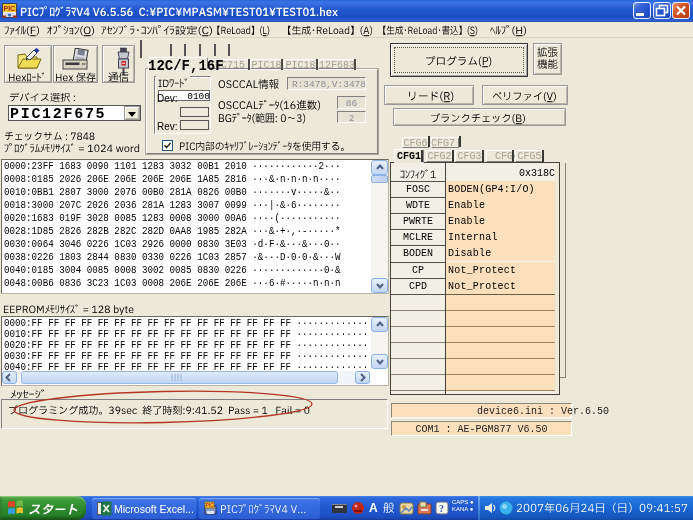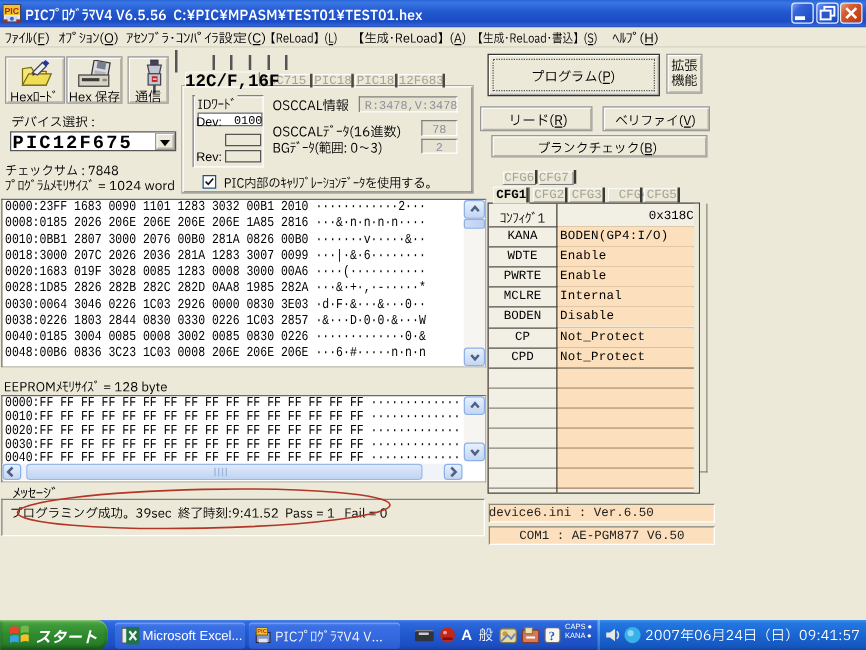--- a/index.html
+++ b/index.html
@@ -176,21 +176,21 @@
     </g>
   </svg>
 <div class="a sunken" style="left:287px;top:77px;width:79px;height:13px;background:#e6e3d2"></div>
 <div class="a mono" style="left:287px;top:79px;width:79px;text-align:right;font-size:9.5px;color:#8f8f9a">R:3478,V:3478</div>
 <svg style="position:absolute;left:218px;top:108.5px;overflow:visible" width="1" height="1">
     <g fill="#000">
       <path d="M0.6 -3.8Q0.6 -5.1 1 -6Q1.4 -6.9 2.2 -7.4Q2.9 -7.8 3.9 -7.8Q4.9 -7.8 5.6 -7.4Q6.3 -6.9 6.7 -6Q7.1 -5.1 7.1 -3.8Q7.1 -2.6 6.7 -1.7Q6.3 -0.8 5.6 -0.3Q4.9 0.1 3.9 0.1Q2.9 0.1 2.2 -0.3Q1.4 -0.8 1 -1.7Q0.6 -2.6 0.6 -3.8ZM6.2 -3.2V-4.5Q6.2 -5.2 5.9 -5.8Q5.6 -6.4 5.1 -6.7Q4.6 -7 3.9 -7Q3.2 -7 2.7 -6.7Q2.2 -6.4 1.9 -5.8Q1.6 -5.2 1.6 -4.5V-3.2Q1.6 -2.5 1.9 -1.9Q2.2 -1.3 2.7 -1Q3.2 -0.7 3.9 -0.7Q4.6 -0.7 5.1 -1Q5.6 -1.3 5.9 -1.9Q6.2 -2.5 6.2 -3.2Z M8.2 -1.2 8.9 -1.7Q9.3 -1.2 9.8 -0.9Q10.3 -0.6 11 -0.6Q11.8 -0.6 12.3 -1Q12.7 -1.4 12.7 -2.1Q12.7 -2.7 12.4 -3Q12 -3.3 11.3 -3.5L10.6 -3.6Q9.6 -3.9 9 -4.4Q8.5 -4.9 8.5 -5.7Q8.5 -6.7 9.2 -7.3Q9.9 -7.8 11 -7.8Q12.7 -7.8 13.5 -6.6L12.9 -6.1Q12.2 -7.1 11 -7.1Q10.2 -7.1 9.8 -6.7Q9.3 -6.4 9.3 -5.8Q9.3 -5.2 9.7 -4.9Q10 -4.6 10.8 -4.4L11.5 -4.3Q12.6 -4.1 13.1 -3.5Q13.6 -3 13.6 -2.2Q13.6 -1.1 12.9 -0.5Q12.2 0.1 11 0.1Q9.2 0.1 8.2 -1.2Z M14.8 -3.8Q14.8 -5.7 15.6 -6.8Q16.4 -7.8 17.9 -7.8Q18.8 -7.8 19.5 -7.4Q20.1 -7 20.5 -6.2L19.8 -5.7Q19.6 -6.3 19.1 -6.7Q18.6 -7 17.9 -7Q16.9 -7 16.3 -6.3Q15.8 -5.6 15.8 -4.4V-3.3Q15.8 -2 16.3 -1.3Q16.9 -0.7 17.9 -0.7Q18.6 -0.7 19.1 -1Q19.6 -1.4 19.9 -2.1L20.6 -1.6Q20.2 -0.8 19.5 -0.3Q18.8 0.1 17.9 0.1Q16.4 0.1 15.6 -0.9Q14.8 -1.9 14.8 -3.8Z M21.6 -3.8Q21.6 -5.7 22.4 -6.8Q23.2 -7.8 24.7 -7.8Q25.7 -7.8 26.3 -7.4Q27 -7 27.3 -6.2L26.6 -5.7Q26.4 -6.3 25.9 -6.7Q25.4 -7 24.7 -7Q23.7 -7 23.1 -6.3Q22.6 -5.6 22.6 -4.4V-3.3Q22.6 -2 23.1 -1.3Q23.7 -0.7 24.7 -0.7Q25.4 -0.7 25.9 -1Q26.4 -1.4 26.7 -2.1L27.4 -1.6Q27 -0.8 26.3 -0.3Q25.7 0.1 24.7 0.1Q23.2 0.1 22.4 -0.9Q21.6 -1.9 21.6 -3.8Z M29 0H28.1L30.8 -7.7H31.9L34.6 0H33.7L32.9 -2.3H29.8ZM31.3 -6.9 30 -3.1H32.7L31.4 -6.9Z M40.1 -0.8V0H35.9V-7.7H36.8V-0.8Z M41.2 -7.9H44.8V-7.2H41.2ZM45.3 -5.3V-4.6H43.4V-4.2Q43.4 -3 43.2 -2.2Q43.1 -1.4 42.7 -0.7Q42.3 -0.1 41.6 0.4L41.1 -0.2Q41.7 -0.7 42.1 -1.2Q42.5 -1.8 42.6 -2.5Q42.7 -3.2 42.7 -4.2V-4.6H40.7V-5.3Z M48 -7.1Q47.5 -8.2 47 -8.9L47.6 -9.2Q48.2 -8.3 48.5 -7.3ZM46.8 -6.6Q46.4 -7.5 45.8 -8.5L46.4 -8.7Q47 -7.7 47.4 -6.9Z M55.6 -3.6H51.4V-4.4H55.6Z M60.8 -7Q60.8 -5.1 60.5 -3.7Q60.2 -2.4 59.5 -1.4Q58.8 -0.4 57.7 0.4L57.3 -0.2Q58 -0.7 58.6 -1.3Q59.1 -1.9 59.4 -2.6Q58.9 -3.2 57.9 -4.1L58.2 -4.7Q59.2 -3.8 59.7 -3.2Q60.1 -4.5 60.2 -6.4H58.1Q57.6 -4.8 56.9 -3.6L56.4 -4Q57.4 -5.7 57.9 -8.6L58.5 -8.5Q58.4 -7.6 58.2 -7Z M64.3 -8.4H65.1Q64.5 -7.9 64 -7.1Q63.6 -6.4 63.3 -5.5Q63.1 -4.7 63.1 -3.9V-3Q63.1 -2.2 63.3 -1.3Q63.6 -0.5 64 0.3Q64.5 1 65.1 1.5H64.3Q63.7 1 63.3 0.3Q62.8 -0.5 62.6 -1.4Q62.3 -2.4 62.3 -3.4Q62.3 -4.5 62.6 -5.4Q62.8 -6.4 63.3 -7.2Q63.7 -7.9 64.3 -8.4Z M71.1 -0.8V0H66V-0.8H68.2V-7H68.1L66.2 -5.2L65.6 -5.8L67.7 -7.7H69.1V-0.8Z M72.4 -2.8Q72.4 -3.9 72.8 -4.8Q73.2 -5.8 73.9 -6.5Q74.5 -7.3 75.2 -7.7H76.3Q75.5 -7.1 74.9 -6.5Q74.3 -5.9 73.9 -5.2Q73.6 -4.6 73.4 -3.7L73.4 -3.7Q74 -4.8 75.3 -4.8Q75.9 -4.8 76.4 -4.5Q77 -4.2 77.2 -3.7Q77.5 -3.1 77.5 -2.4Q77.5 -1.7 77.2 -1.1Q76.9 -0.5 76.3 -0.2Q75.8 0.1 75 0.1Q74.2 0.1 73.6 -0.2Q73.1 -0.6 72.7 -1.2Q72.4 -1.9 72.4 -2.8ZM76.6 -2.3V-2.4Q76.6 -3.2 76.2 -3.6Q75.8 -4 75 -4Q74.2 -4 73.8 -3.6Q73.4 -3.2 73.4 -2.4V-2.3Q73.4 -1.5 73.8 -1.1Q74.2 -0.6 75 -0.6Q75.8 -0.6 76.2 -1.1Q76.6 -1.5 76.6 -2.3Z M81.1 -5.4Q82.5 -6.7 83.3 -8.9L83.9 -8.7Q83.7 -8 83.3 -7.4H85.1Q85.3 -7.7 85.5 -8.1Q85.7 -8.5 85.8 -8.8L86.4 -8.7Q86.2 -8 85.8 -7.4H88.1V-6.8H85.6V-5.5H87.9V-4.9H85.6V-3.6H87.9V-3.1H85.6V-1.7H88.1V-1.1H82.8V-1.1H82.3V-5.8Q81.9 -5.3 81.5 -4.9ZM80.7 -6Q79.8 -7.4 79 -8.2L79.5 -8.6Q80 -8.2 80.4 -7.6Q80.9 -7 81.3 -6.4ZM85 -5.5V-6.8H83L82.9 -6.7V-5.5ZM88.4 -0.1 88.3 0.6H83.1Q81.9 0.6 81.3 0.1Q80.6 -0.4 80.5 -1.1H80.4Q80.4 0 78.9 0.7L78.7 0.1Q79.5 -0.3 79.8 -0.7Q80.1 -1.2 80.1 -2V-4.3H78.8V-4.9H80.8V-1.9Q80.8 -1.1 81.4 -0.6Q82.1 -0.1 83.1 -0.1ZM82.9 -3.6H85V-4.9H82.9ZM82.9 -1.7H85V-3.1H82.9Z M98.9 0.2 98.6 0.8Q97.3 -0.3 96.4 -1.6Q95.4 -0.3 93.9 0.8L93.6 0.4L93.5 0.5Q92.9 0.1 92.1 -0.4Q91.2 0.4 89.7 0.8L89.4 0.3Q90.7 -0.1 91.5 -0.7Q90.7 -1.1 89.8 -1.6Q90.2 -2.1 90.5 -2.6H89.3V-3.2H90.8Q91.1 -3.9 91.3 -4.3L91.6 -4.2V-6.2H91.5Q91.5 -5.6 91 -5.1Q90.4 -4.6 89.6 -4.2L89.2 -4.7Q89.9 -5.1 90.5 -5.5Q91.1 -5.9 91.3 -6.3H89.3V-6.9H91.6V-8.7H92.2V-6.9H94.4V-6.3H92.2V-5.8H92.3L92.4 -6Q92.5 -6.1 92.5 -6.1Q92.6 -6.1 92.7 -6L93.7 -4.9Q94.4 -5.7 94.7 -6.7Q95.1 -7.7 95.3 -8.8L95.9 -8.7Q95.7 -7.9 95.5 -7.1H98.8V-6.5H98.1Q97.9 -4 96.8 -2.2Q97.6 -1 98.9 0.2ZM94.1 -8.3Q94 -8 93.7 -7.6Q93.5 -7.3 93.3 -7L92.8 -7.4Q93 -7.6 93.2 -8Q93.4 -8.3 93.6 -8.6ZM90.5 -7Q90.4 -7.3 90.2 -7.7Q89.9 -8 89.7 -8.3L90.2 -8.6Q90.4 -8.3 90.7 -8Q90.9 -7.6 91 -7.3ZM97.5 -6.5H95.4Q95.5 -5.4 95.7 -4.5Q96 -3.6 96.4 -2.8Q97.3 -4.3 97.5 -6.5ZM96 -2.2Q95.2 -3.7 94.9 -5.6Q94.5 -4.8 93.9 -4.2L93.6 -4.7L93.4 -4.4L92.3 -5.6Q92.2 -5.6 92.2 -5.5V-4.1H91.8Q91.7 -3.6 91.4 -3.2H94.4V-2.6H93.5Q93.2 -1.6 92.5 -0.8Q93.3 -0.4 93.8 0Q95.2 -1 96 -2.2ZM91.2 -2.6Q91 -2.2 90.7 -1.8Q91.4 -1.4 92 -1.1Q92.5 -1.7 92.8 -2.6Z M100.1 1.5H99.3Q99.9 1 100.3 0.3Q100.8 -0.5 101 -1.3Q101.3 -2.2 101.3 -3V-3.9Q101.3 -4.7 101 -5.5Q100.8 -6.4 100.3 -7.1Q99.9 -7.9 99.3 -8.4H100.1Q100.6 -7.9 101.1 -7.2Q101.5 -6.4 101.8 -5.4Q102.1 -4.5 102.1 -3.4Q102.1 -2.4 101.8 -1.4Q101.5 -0.5 101.1 0.3Q100.6 1 100.1 1.5Z"></path>
     </g>
   </svg>
 <div class="a sunken" style="left:337px;top:96px;width:29px;height:13px;background:#e6e3d2"></div>
-<div class="a mono" style="left:337px;top:98px;width:29px;text-align:center;font-size:9.5px;color:#8f8f9a">78</div>
+<div class="a mono" style="left:337px;top:98px;width:29px;text-align:center;font-size:9.5px;color:#8f8f9a">86</div>
 <svg style="position:absolute;left:218px;top:121.5px;overflow:visible" width="1" height="1">
     <g fill="#000" transform="scale(0.9386 1)">
       <path d="M1 0V-7.7H4.2Q5.1 -7.7 5.7 -7.2Q6.2 -6.6 6.2 -5.7Q6.2 -4.9 5.8 -4.6Q5.5 -4.2 5 -4.1V-4Q5.3 -4 5.6 -3.8Q6 -3.6 6.2 -3.2Q6.5 -2.8 6.5 -2.2Q6.5 -1.6 6.2 -1.1Q6 -0.6 5.5 -0.3Q5.1 0 4.5 0ZM4.1 -4.3Q4.6 -4.3 5 -4.6Q5.3 -4.9 5.3 -5.4V-5.8Q5.3 -6.3 5 -6.6Q4.6 -6.9 4.1 -6.9H1.9V-4.3ZM4.2 -0.8Q4.9 -0.8 5.2 -1.1Q5.5 -1.4 5.5 -2V-2.4Q5.5 -3 5.2 -3.3Q4.9 -3.6 4.2 -3.6H1.9V-0.8Z M7.8 -3.8Q7.8 -5.1 8.2 -6Q8.6 -6.9 9.4 -7.4Q10.1 -7.8 11.1 -7.8Q12.1 -7.8 12.8 -7.4Q13.5 -6.9 13.9 -6.2L13.1 -5.7Q12.9 -6.3 12.3 -6.7Q11.8 -7 11.1 -7Q10.4 -7 9.9 -6.7Q9.3 -6.4 9.1 -5.8Q8.8 -5.2 8.8 -4.5V-3.3Q8.8 -2.5 9.1 -1.9Q9.3 -1.3 9.9 -1Q10.4 -0.7 11.2 -0.7Q12 -0.7 12.6 -1.1Q13.2 -1.5 13.2 -2.4V-3.2H11.4V-3.9H14V0H13.2V-1.1H13.2Q13 -0.6 12.4 -0.2Q11.9 0.1 11 0.1Q10 0.1 9.3 -0.3Q8.6 -0.8 8.2 -1.7Q7.8 -2.6 7.8 -3.8Z M15.6 -7.9H19.3V-7.2H15.6ZM19.8 -5.3V-4.6H17.9V-4.2Q17.9 -3 17.7 -2.2Q17.5 -1.4 17.1 -0.7Q16.7 -0.1 16 0.4L15.5 -0.2Q16.2 -0.7 16.5 -1.2Q16.9 -1.8 17 -2.5Q17.2 -3.2 17.2 -4.2V-4.6H15.1V-5.3Z M22.4 -7.1Q21.9 -8.2 21.4 -8.9L22 -9.2Q22.6 -8.3 23 -7.3ZM21.2 -6.6Q20.8 -7.5 20.2 -8.5L20.8 -8.7Q21.5 -7.7 21.8 -6.9Z M30 -3.6H25.8V-4.4H30Z M35.3 -7Q35.2 -5.1 34.9 -3.7Q34.6 -2.4 33.9 -1.4Q33.3 -0.4 32.1 0.4L31.7 -0.2Q32.5 -0.7 33 -1.3Q33.5 -1.9 33.9 -2.6Q33.4 -3.2 32.3 -4.1L32.6 -4.7Q33.7 -3.8 34.1 -3.2Q34.5 -4.5 34.6 -6.4H32.5Q32.1 -4.8 31.4 -3.6L30.9 -4Q31.9 -5.7 32.3 -8.6L32.9 -8.5Q32.8 -7.6 32.7 -7Z M38.7 -8.4H39.5Q38.9 -7.9 38.5 -7.1Q38 -6.4 37.8 -5.5Q37.5 -4.7 37.5 -3.9V-3Q37.5 -2.2 37.8 -1.3Q38 -0.5 38.5 0.3Q38.9 1 39.5 1.5H38.7Q38.2 1 37.7 0.3Q37.3 -0.5 37 -1.4Q36.7 -2.4 36.7 -3.4Q36.7 -4.5 37 -5.4Q37.3 -6.4 37.7 -7.2Q38.2 -7.9 38.7 -8.4Z M41.4 -7.4Q41 -6.8 40.3 -6.3L39.9 -6.7Q41 -7.6 41.5 -8.9L42.1 -8.8Q42 -8.3 41.8 -8H44.8V-7.4H43Q43.4 -6.8 43.6 -6.4L43.1 -6.2Q42.7 -6.8 42.4 -7.4ZM45.9 -7.4Q45.6 -6.9 45.1 -6.3L44.6 -6.7Q45.5 -7.6 45.9 -8.9L46.5 -8.8Q46.4 -8.3 46.2 -8H49.5V-7.4H47.5Q47.9 -6.9 48.1 -6.4L47.6 -6.2Q47.2 -6.9 46.9 -7.4ZM44.8 -1.6H42.9V-0.9H45.1V-0.4H42.9V0.8H42.3V-0.4H40V-0.9H42.3V-1.6H40.4V-4.6H42.3V-5.3H40.1V-5.8H42.3V-6.5H42.9V-5.8H45.1V-5.3H42.9V-4.6H44.8ZM48.9 -1.5 49.5 -1.3V0Q49.5 0.3 49.4 0.5Q49.3 0.6 48.9 0.6H46.5Q46 0.6 45.7 0.4Q45.5 0.1 45.5 -0.4V-5.9H49.1V-2.8Q49.1 -2.5 48.9 -2.3Q48.8 -2.2 48.4 -2.2H47L46.8 -2.7H48.5V-5.3H46.1V-0.5Q46.1 -0.2 46.2 -0.1Q46.4 0 46.7 0H48.9ZM41 -3.3H42.3V-4.1H41ZM44.2 -4.1H42.9V-3.3H44.2ZM41 -2.1H42.3V-2.9H41ZM42.9 -2.9V-2.1H44.2V-2.9Z M50.8 0.8V-8.4H59.7V0.8H59V0.2H51.5V0.8ZM51.5 -0.5H59V-7.8H51.5ZM52.1 -1.3Q52.7 -1.7 53 -2.1Q53.4 -2.5 53.5 -3H52.1V-3.6H53.6Q53.7 -4 53.7 -4.9V-5.4H52.2V-5.9H53.7V-7.4H54.3V-5.9H56.3V-7.4H56.9V-5.9H58.4V-5.4H56.9V-3.6H58.5V-3H56.9V-0.9H56.3V-3H54.1Q54 -2.4 53.6 -1.8Q53.2 -1.3 52.5 -0.8ZM54.3 -4.7Q54.3 -4 54.2 -3.6H56.3V-5.4H54.3Z M61.5 -5.1V-5.2Q61.5 -5.5 61.6 -5.7Q61.8 -5.8 62.1 -5.8Q62.4 -5.8 62.6 -5.7Q62.8 -5.5 62.8 -5.2V-5.1Q62.8 -4.8 62.6 -4.6Q62.4 -4.5 62.1 -4.5Q61.8 -4.5 61.6 -4.6Q61.5 -4.8 61.5 -5.1ZM61.5 -0.5V-0.6Q61.5 -0.9 61.6 -1.1Q61.8 -1.2 62.1 -1.2Q62.4 -1.2 62.6 -1.1Q62.8 -0.9 62.8 -0.6V-0.5Q62.8 -0.2 62.6 0Q62.4 0.1 62.1 0.1Q61.8 0.1 61.6 0Q61.5 -0.2 61.5 -0.5Z M67 -3.8Q67 -7.8 69.6 -7.8Q72.3 -7.8 72.3 -3.8Q72.3 0.1 69.6 0.1Q67 0.1 67 -3.8ZM71.3 -3.2V-4.5Q71.3 -5.7 70.9 -6.4Q70.5 -7.1 69.6 -7.1Q68.8 -7.1 68.3 -6.4Q67.9 -5.7 67.9 -4.5V-3.2Q67.9 -2 68.3 -1.3Q68.8 -0.6 69.6 -0.6Q70.5 -0.6 70.9 -1.3Q71.3 -2 71.3 -3.2Z M78.1 -3.7Q77.4 -4 77 -4.2Q76.7 -4.3 76.3 -4.3Q75.9 -4.3 75.5 -4.1Q75.2 -4 74.8 -3.6L74.5 -4.1Q74.8 -4.5 75.3 -4.8Q75.7 -5 76.3 -5Q76.7 -5 77.2 -4.9Q77.6 -4.7 78.3 -4.3Q79 -4 79.4 -3.8Q79.7 -3.7 80.1 -3.7Q80.5 -3.7 80.8 -3.8Q81.2 -4 81.6 -4.4L81.9 -3.9Q81.5 -3.5 81.1 -3.2Q80.7 -2.9 80.1 -2.9Q79.6 -2.9 79.2 -3.1Q78.8 -3.3 78.1 -3.7Z M86.3 -4.4Q87.1 -4.4 87.5 -4.8Q87.9 -5.1 87.9 -5.7V-5.8Q87.9 -6.4 87.6 -6.7Q87.2 -7 86.5 -7Q85.9 -7 85.5 -6.8Q85.2 -6.5 84.9 -6.1L84.3 -6.6Q85 -7.8 86.5 -7.8Q87.2 -7.8 87.7 -7.6Q88.3 -7.4 88.6 -6.9Q88.9 -6.5 88.9 -5.9Q88.9 -5.2 88.5 -4.7Q88.1 -4.3 87.4 -4.1V-4Q88.1 -3.9 88.5 -3.4Q89 -2.9 89 -2.1Q89 -1.4 88.7 -0.9Q88.4 -0.4 87.8 -0.1Q87.2 0.1 86.4 0.1Q85.5 0.1 84.9 -0.2Q84.4 -0.6 83.9 -1.2L84.6 -1.7Q84.9 -1.2 85.3 -0.9Q85.7 -0.7 86.4 -0.7Q87.2 -0.7 87.7 -1Q88.1 -1.4 88.1 -2.1V-2.2Q88.1 -2.9 87.7 -3.3Q87.2 -3.7 86.4 -3.7H85.5V-4.4Z M90.8 1.5H90Q90.6 1 91.1 0.3Q91.5 -0.5 91.8 -1.3Q92.1 -2.2 92.1 -3V-3.9Q92.1 -4.7 91.8 -5.5Q91.5 -6.4 91.1 -7.1Q90.6 -7.9 90 -8.4H90.8Q91.4 -7.9 91.9 -7.2Q92.3 -6.4 92.6 -5.4Q92.8 -4.5 92.8 -3.4Q92.8 -2.4 92.6 -1.4Q92.3 -0.5 91.9 0.3Q91.4 1 90.8 1.5Z"></path>
     </g>
   </svg>
 <div class="a sunken" style="left:337px;top:111px;width:29px;height:12px;background:#e6e3d2"></div>
 <div class="a mono" style="left:337px;top:112.5px;width:29px;text-align:center;font-size:9.5px;color:#8f8f9a">2</div>
 <div class="a" style="left:162px;top:140px;width:11px;height:11px;background:#fff;border:1px solid #1c5180"></div>
 <svg class="a" style="left:162px;top:140px" width="11" height="11">
     <path d="M2.5 5.3 L4.6 7.5 L8.6 2.8" stroke="#111" stroke-width="1.3" fill="none"></path>
@@ -268,21 +268,21 @@
 <div class="a mono" style="left:445px;top:168.0px;width:110px;text-align:right;font-size:10px">0x318C</div>
 <svg style="position:absolute;left:399.9px;top:177.5px;overflow:visible" width="1" height="1">
     <g fill="#000">
       <path d="M4.3 0.2H3.6V-0.6H0.4V-1.3H3.6V-6.6H0.5V-7.3H4.3Z M7 -5.1Q6.7 -5.5 6.2 -6.1Q5.8 -6.7 5.3 -7.2L5.7 -7.6Q6.2 -7.2 6.7 -6.6Q7.2 -6 7.4 -5.6ZM5.6 -0.4Q6.6 -0.9 7.3 -1.8Q8 -2.6 8.4 -3.8Q8.8 -5 9.1 -6.8L9.7 -6.5Q9.3 -3.9 8.4 -2.3Q7.6 -0.7 6 0.2Z M10.4 -7.3H14.3Q14.3 -5.2 14 -3.8Q13.7 -2.3 13.1 -1.4Q12.5 -0.4 11.5 0.3L11 -0.3Q12 -0.9 12.5 -1.7Q13.1 -2.6 13.3 -3.7Q13.6 -4.9 13.6 -6.7H10.4Z M19.5 -6Q18.9 -5 18.1 -4V0.6H17.5V-3.3Q16.6 -2.4 15.7 -1.8L15.3 -2.4Q16.4 -3 17.3 -4.1Q18.3 -5.1 18.9 -6.3Z M24.5 -6.6Q24.4 -4.8 24.2 -3.5Q23.9 -2.2 23.2 -1.3Q22.6 -0.4 21.5 0.4L21.1 -0.2Q22.1 -0.8 22.6 -1.6Q23.2 -2.4 23.5 -3.5Q23.8 -4.5 23.8 -6H21.9Q21.4 -4.5 20.8 -3.4L20.3 -3.8Q21.2 -5.4 21.7 -8.1L22.3 -8Q22.2 -7.3 22 -6.6Z M27.2 -6.8Q26.8 -7.8 26.3 -8.5L26.8 -8.8Q27.4 -7.9 27.8 -7ZM26.1 -6.3Q25.7 -7.2 25.2 -8.1L25.7 -8.3Q26.4 -7.3 26.6 -6.5Z M35.7 -0.7V0H30.9V-0.7H33V-6.7H32.9L31 -5L30.6 -5.5L32.5 -7.3H33.8V-0.7Z"></path>
     </g>
   </svg>
 <div class="a" style="left:391px;top:181.0px;width:54px;height:1px;background:#55504a"></div>
 <div class="a" style="left:445px;top:181.0px;width:110px;height:1px;background:#6b5a42"></div>
 <div class="a" style="left:446px;top:181.0px;width:109px;height:16.1px;background:#fcdfbc"></div>
 <div class="a mono" style="left:448px;top:184.0px;font-size:10px;letter-spacing:0.2px">BODEN(GP4:I/O)</div>
-<div class="a mono" style="left:391px;top:184.0px;width:54px;text-align:center;font-size:10px">KANA</div>
+<div class="a mono" style="left:391px;top:184.0px;width:54px;text-align:center;font-size:10px">FOSC</div>
 <div class="a" style="left:391px;top:197.1px;width:54px;height:1px;background:#55504a"></div>
 <div class="a" style="left:445px;top:197.1px;width:110px;height:1px;background:#6b5a42"></div>
 <div class="a" style="left:446px;top:197.1px;width:109px;height:16.1px;background:#fcdfbc"></div>
 <div class="a mono" style="left:448px;top:200.1px;font-size:10px;letter-spacing:0.2px">Enable</div>
 <div class="a mono" style="left:391px;top:200.1px;width:54px;text-align:center;font-size:10px">WDTE</div>
 <div class="a" style="left:391px;top:213.2px;width:54px;height:1px;background:#55504a"></div>
 <div class="a" style="left:445px;top:213.2px;width:110px;height:1px;background:#6b5a42"></div>
 <div class="a" style="left:446px;top:213.2px;width:109px;height:16.1px;background:#fcdfbc"></div>
 <div class="a mono" style="left:448px;top:216.2px;font-size:10px;letter-spacing:0.2px">Enable</div>
 <div class="a mono" style="left:391px;top:216.2px;width:54px;text-align:center;font-size:10px">PWRTE</div>
@@ -321,21 +321,21 @@
 <div class="a" style="left:391px;top:358.1px;width:54px;height:1px;background:#8a8578"></div>
 <div class="a" style="left:445px;top:358.1px;width:110px;height:1px;background:#a5805a"></div>
 <div class="a" style="left:446px;top:359.1px;width:109px;height:15.1px;background:#fcdfbc"></div>
 <div class="a" style="left:391px;top:374.2px;width:54px;height:1px;background:#8a8578"></div>
 <div class="a" style="left:445px;top:374.2px;width:110px;height:1px;background:#a5805a"></div>
 <div class="a" style="left:446px;top:375.2px;width:109px;height:15.1px;background:#fcdfbc"></div>
 <div class="a" style="left:391px;top:390.3px;width:54px;height:1px;background:#8a8578"></div>
 <div class="a" style="left:445px;top:390.3px;width:110px;height:1px;background:#a5805a"></div>
 <div class="a" style="left:445px;top:163px;width:1px;height:231px;background:#45413a"></div>
 <div class="a" style="left:391px;top:403px;width:181px;height:15px;background:#fcdfbc;border:1px solid;border-color:#8a8878 #fff #fff #8a8878"></div>
-<div class="a mono" style="left:391px;top:406px;width:218px;text-align:left;font-size:10px;color:#222">device6.ini : Ver.6.50</div>
+<div class="a mono" style="left:391px;top:406px;width:218px;text-align:right;font-size:10px;color:#222">device6.ini : Ver.6.50</div>
 <div class="a" style="left:391px;top:421px;width:181px;height:15px;background:#fcdfbc;border:1px solid;border-color:#8a8878 #fff #fff #8a8878"></div>
 <div class="a mono" style="left:391px;top:424px;width:181px;text-align:center;font-size:10px;color:#222">COM1 : AE-PGM877  V6.50</div>
 <svg style="position:absolute;left:4px;top:151.5px;overflow:visible" width="1" height="1">
     <g fill="#000" transform="scale(1.0242 1)">
       <path d="M0.4 -7.3H4.3Q4.3 -5.2 4 -3.8Q3.7 -2.3 3.1 -1.4Q2.5 -0.4 1.5 0.3L1 -0.3Q2 -0.9 2.5 -1.7Q3.1 -2.6 3.3 -3.7Q3.6 -4.9 3.6 -6.7H0.4Z M5.1 -7.5Q5.1 -8.1 5.4 -8.4Q5.8 -8.7 6.3 -8.7Q6.9 -8.7 7.2 -8.4Q7.6 -8.1 7.6 -7.5Q7.6 -7 7.2 -6.7Q6.9 -6.3 6.3 -6.3Q5.8 -6.3 5.4 -6.7Q5.1 -7 5.1 -7.5ZM7 -7.5V-7.6Q7 -7.9 6.8 -8.1Q6.7 -8.2 6.3 -8.2Q6 -8.2 5.8 -8.1Q5.6 -7.9 5.6 -7.6V-7.5Q5.6 -7.2 5.8 -7Q6 -6.8 6.3 -6.8Q6.7 -6.8 6.8 -7Q7 -7.2 7 -7.5Z M11.2 0.2H10.6V-7.3H14.4V0.2H13.8V-0.6H11.2ZM11.2 -6.6V-1.3H13.8V-6.6Z M19.5 -6.6Q19.4 -4.8 19.2 -3.5Q18.9 -2.2 18.2 -1.3Q17.6 -0.4 16.5 0.4L16.1 -0.2Q17.1 -0.8 17.6 -1.6Q18.2 -2.4 18.5 -3.5Q18.8 -4.5 18.8 -6H16.9Q16.4 -4.5 15.8 -3.4L15.3 -3.8Q16.2 -5.4 16.7 -8.1L17.3 -8Q17.2 -7.3 17 -6.6Z M22.2 -6.8Q21.8 -7.8 21.3 -8.5L21.8 -8.8Q22.4 -7.9 22.8 -7ZM21.1 -6.3Q20.7 -7.2 20.2 -8.1L20.7 -8.3Q21.4 -7.3 21.6 -6.5Z M25.8 -7.6H28.9V-7H25.8ZM25.3 -5.3H29.3Q29.3 -3.8 29.1 -2.7Q28.8 -1.7 28.2 -0.9Q27.6 -0.2 26.7 0.4L26.3 -0.2Q27.1 -0.7 27.6 -1.3Q28.1 -1.9 28.4 -2.7Q28.6 -3.5 28.7 -4.6H25.3Z M34.1 0.3Q34 -0.5 34 -0.8Q33.1 -0.5 32.1 -0.4Q31.1 -0.2 30.2 -0.1L30.2 -0.8Q30.4 -0.8 30.8 -0.8Q31.6 -4 32.1 -8L32.8 -7.9Q32.2 -3.9 31.5 -0.9Q32.7 -1.1 33.9 -1.4Q33.5 -3.2 33.1 -4.5L33.7 -4.7Q34 -3.7 34.3 -2.4Q34.6 -1.1 34.7 0.1Z M39.5 -1.5Q38.9 -2.3 38.3 -3Q37.8 -1.9 37.2 -1.1Q36.6 -0.3 35.7 0.3L35.3 -0.3Q36.2 -0.8 36.8 -1.6Q37.4 -2.4 37.8 -3.5Q36.9 -4.4 36.1 -5L36.5 -5.6Q37.2 -5 38 -4.2Q38.5 -5.6 38.7 -7.8L39.3 -7.8Q39.1 -5.3 38.5 -3.6Q39.3 -2.7 39.9 -2Z M44.6 -3.8H42.5V-1.2Q42.5 -0.9 42.7 -0.7Q42.8 -0.5 43.1 -0.5H44.5V0.1H43.1Q41.9 0.1 41.9 -1.2V-3.8H40.3V-4.5H41.9V-6.9H40.5V-7.6H44.3V-6.9H42.5V-4.5H44.6Z M46.4 -0.2Q47.1 -0.6 47.6 -1.1Q48 -1.7 48.2 -2.3Q48.5 -3 48.5 -4V-7.8H49.1V-4Q49.1 -2.9 48.9 -2.1Q48.6 -1.3 48.1 -0.7Q47.6 -0.1 46.8 0.4ZM46.5 -3.2H45.9V-7.7H46.5Z M54.8 -6V-5.3H53.9V-3.7Q53.9 -2.7 53.7 -2Q53.5 -1.2 53.1 -0.7Q52.6 -0.1 51.9 0.4L51.5 -0.1Q52.2 -0.6 52.6 -1.1Q53 -1.6 53.1 -2.2Q53.3 -2.8 53.3 -3.7V-5.3H51.8V-2.9H51.1V-5.3H50.2V-6H51.1V-7.8H51.8V-6H53.3V-7.9H53.9V-6Z M59.7 -7.6Q59.1 -6.3 58.2 -5.2V0.4H57.6V-4.4Q56.6 -3.4 55.6 -2.7L55.2 -3.3Q56.4 -4.1 57.4 -5.3Q58.5 -6.5 59.2 -8Z M64.4 0.2Q64 -0.5 63.6 -1.1Q63.2 -1.8 62.7 -2.3Q61.9 -0.8 60.6 0.3L60.1 -0.3Q61.5 -1.4 62.3 -2.9Q63 -4.4 63.3 -6.7H60.6V-7.3H63.9Q63.8 -4.8 63 -2.9Q63.5 -2.3 64 -1.6Q64.5 -0.9 64.9 -0.2Z M67.2 -6.8Q66.8 -7.8 66.3 -8.5L66.8 -8.8Q67.4 -7.9 67.8 -7ZM66.1 -6.3Q65.7 -7.2 65.2 -8.1L65.7 -8.3Q66.3 -7.3 66.7 -6.5Z M78.1 -3.9H73.2V-4.6H78.1ZM78.1 -1.8H73.2V-2.5H78.1Z M87 -0.7V0H82.2V-0.7H84.2V-6.7H84.2L82.3 -5L81.8 -5.5L83.8 -7.3H85.1V-0.7Z M88.2 -3.7Q88.2 -7.5 90.7 -7.5Q93.2 -7.5 93.2 -3.7Q93.2 0.1 90.7 0.1Q88.2 0.1 88.2 -3.7ZM92.3 -3.1V-4.2Q92.3 -5.4 91.9 -6.1Q91.5 -6.7 90.7 -6.7Q89.9 -6.7 89.5 -6.1Q89.1 -5.4 89.1 -4.2V-3.1Q89.1 -1.9 89.5 -1.3Q89.9 -0.6 90.7 -0.6Q91.5 -0.6 91.9 -1.3Q92.3 -1.9 92.3 -3.1Z M94.7 0V-0.9L97.1 -3.1Q98.3 -4.2 98.3 -5.2V-5.3Q98.3 -6 97.9 -6.3Q97.6 -6.7 96.9 -6.7Q95.7 -6.7 95.3 -5.5L94.6 -5.7Q94.8 -6.5 95.4 -7Q96 -7.5 96.9 -7.5Q97.6 -7.5 98.1 -7.2Q98.6 -6.9 98.9 -6.4Q99.2 -6 99.2 -5.3Q99.2 -4.5 98.8 -3.9Q98.4 -3.3 97.6 -2.6L95.6 -0.7H99.5V0Z M104.9 -1.4V0H104.1V-1.4H100.6V-2.2L103.7 -7.3H104.9V-2.1H106V-1.4ZM104.1 -6.7H104.1L101.3 -2.1H104.1Z M111.7 0H110.7L109.3 -5.4H110L110.7 -2.9L111.2 -0.7H111.2L111.9 -2.9L112.6 -5.4H113.3L114.1 -2.9L114.7 -0.7H114.7L115.2 -2.9L115.9 -5.4H116.6L115.2 0H114.2L113.4 -2.7L113 -4.3H112.9L112.5 -2.7Z M117.5 -2.7Q117.5 -3.6 117.8 -4.2Q118.1 -4.8 118.7 -5.2Q119.2 -5.5 119.9 -5.5Q120.7 -5.5 121.2 -5.2Q121.8 -4.8 122.1 -4.2Q122.4 -3.6 122.4 -2.7Q122.4 -1.9 122.1 -1.2Q121.8 -0.6 121.2 -0.2Q120.7 0.1 119.9 0.1Q119.2 0.1 118.7 -0.2Q118.1 -0.6 117.8 -1.2Q117.5 -1.9 117.5 -2.7ZM121.5 -2.3V-3.1Q121.5 -3.9 121.1 -4.4Q120.7 -4.8 119.9 -4.8Q119.2 -4.8 118.8 -4.4Q118.4 -3.9 118.4 -3.1V-2.3Q118.4 -1.5 118.8 -1Q119.2 -0.6 119.9 -0.6Q120.7 -0.6 121.1 -1Q121.5 -1.5 121.5 -2.3Z M123.8 0V-5.4H124.6V-4.4H124.6Q124.8 -4.9 125.2 -5.1Q125.6 -5.4 126.2 -5.4H126.5V-4.6H126Q125.4 -4.6 125 -4.3Q124.6 -4.1 124.6 -3.7V0Z M127.3 -2.7Q127.3 -3.6 127.5 -4.2Q127.8 -4.9 128.3 -5.2Q128.8 -5.5 129.4 -5.5Q130.6 -5.5 131 -4.5H131.1V-7.8H131.9V0H131.1V-0.9H131Q130.8 -0.4 130.4 -0.1Q130 0.1 129.4 0.1Q128.8 0.1 128.3 -0.2Q127.8 -0.6 127.5 -1.2Q127.3 -1.9 127.3 -2.7ZM131.1 -1.7V-3.8Q131.1 -4.2 130.7 -4.5Q130.2 -4.8 129.7 -4.8Q129 -4.8 128.5 -4.4Q128.1 -3.9 128.1 -3.2V-2.3Q128.1 -1.5 128.5 -1Q129 -0.6 129.7 -0.6Q130.3 -0.6 130.7 -0.9Q131.1 -1.2 131.1 -1.7Z"></path>
     </g>
   </svg>
 <div class="a" style="left:1px;top:159px;width:388px;height:135px;background:#fff;border:1px solid;border-color:#6e6a60 #b8b4a4 #b8b4a4 #6e6a60"></div>
 <div class="a mono" style="left:4px;top:160px;width:444px;font-size:11px;line-height:13.05px;white-space:pre;transform:scaleX(0.836);transform-origin:0 0">0000:23FF 1683 0090 1101 1283 3032 00B1 2010 ············2···<br>0008:0185 2026 206E 206E 206E 206E 1A85 2816 ···&amp;·n·n·n·n····<br>0010:0BB1 2807 3000 2076 00B0 281A 0826 00B0 ·······v·····&amp;··<br>0018:3000 207C 2026 2036 281A 1283 3007 0099 ···|·&amp;·6········<br>0020:1683 019F 3028 0085 1283 0008 3000 00A6 ····(···········<br>0028:1D85 2826 282B 282C 282D 0AA8 1985 282A ···&amp;·+·,·-·····*<br>0030:0064 3046 0226 1C03 2926 0000 0830 3E03 ·d·F·&amp;···&amp;···0··<br>0038:0226 1803 2844 0830 0330 0226 1C03 2857 ·&amp;···D·0·0·&amp;···W<br>0040:0185 3004 0085 0008 3002 0085 0830 0226 ·············0·&amp;<br>0048:00B6 0836 3C23 1C03 0008 206E 206E 206E ···6·#·····n·n·n</div>
 <div class="a" style="left:371px;top:160px;width:17px;height:133px;background:#f6f5f2"></div>

